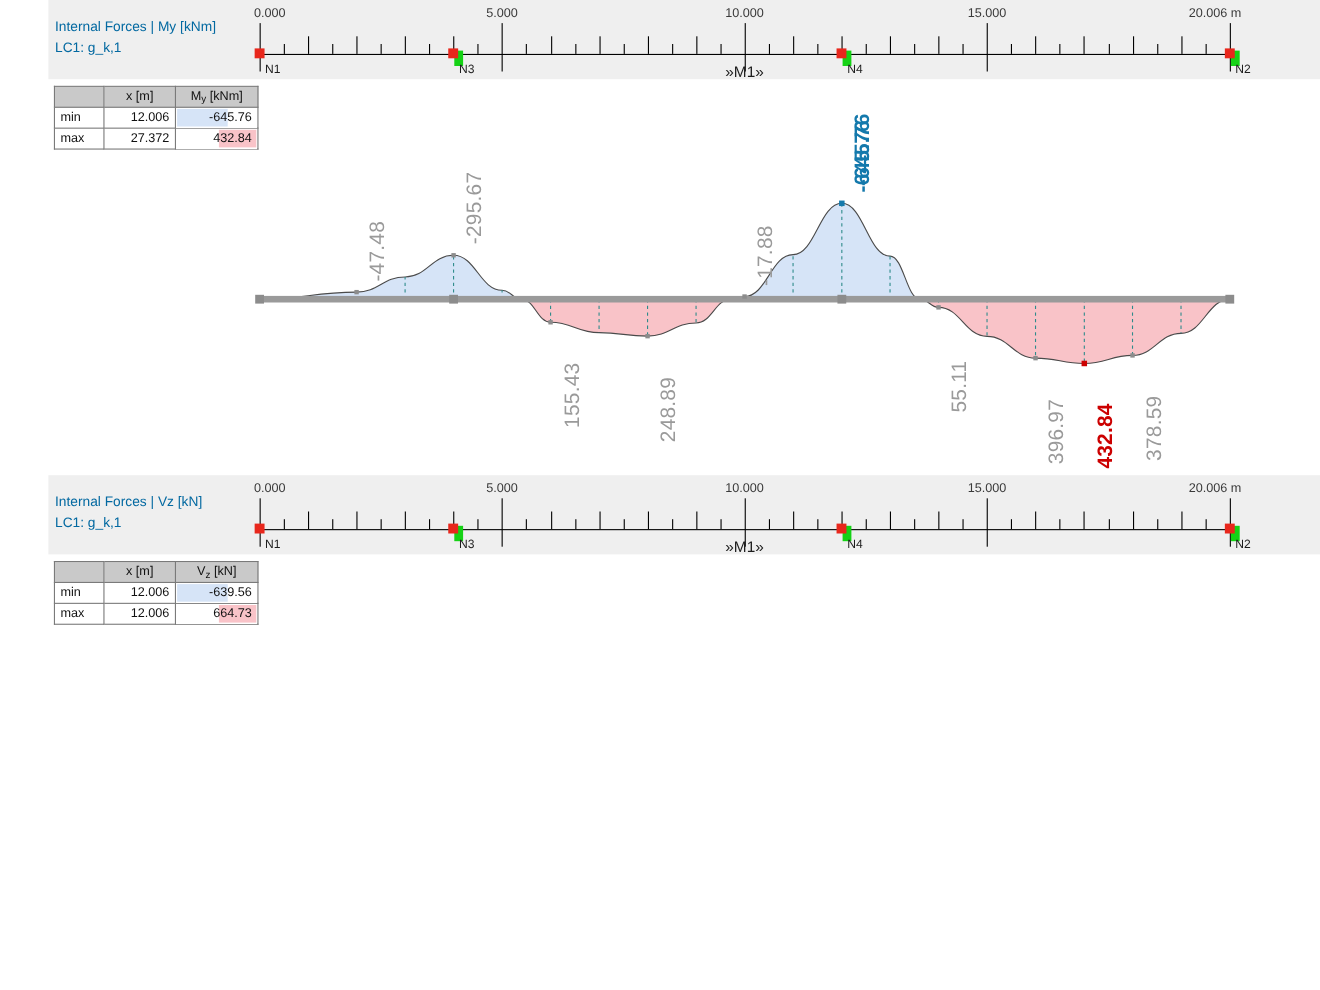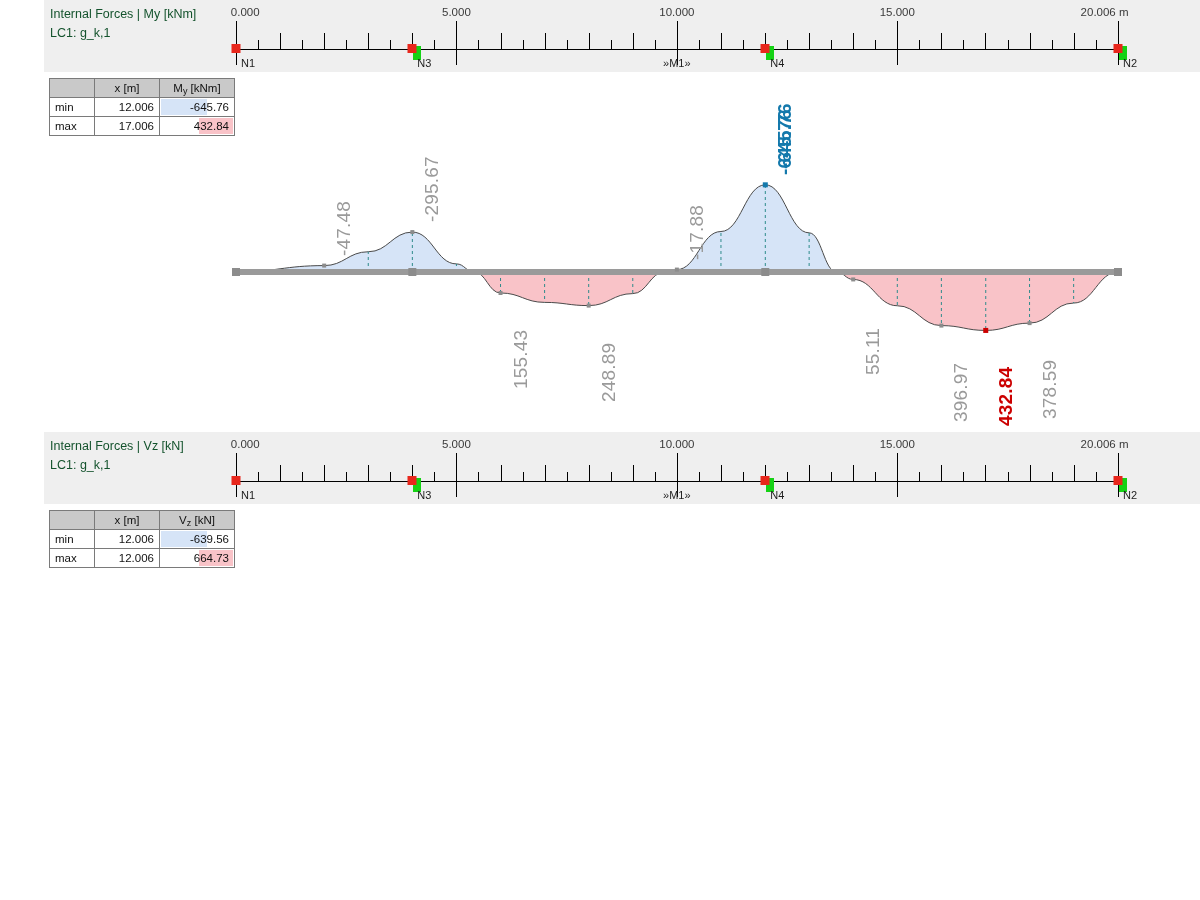--- a/index.html
+++ b/index.html
@@ -10,22 +10,22 @@
   }
   .page{position:relative;width:1200px;height:900px;overflow:hidden;}
 
   
   .panel{position:absolute;left:0;width:1200px;}
   .hdr-strip{
     position:absolute;left:44px;top:0;width:1156px;height:72px;
     background:#efefef;
   }
   .hdr-title{
-    position:absolute;left:50px;top:5px;width:220px;
-    font-size:12.5px;color:#14532d;line-height:19px;white-space:nowrap;
+    position:absolute;left:50px;top:15px;width:220px;
+    font-size:12.5px;color:#0369a1;line-height:19px;white-space:nowrap;
   }
   .hdr-title .l2{display:block;}
   sub{font-size:9px;vertical-align:baseline;position:relative;top:2px;}
 
   
   .ruler{position:absolute;left:0;top:0;width:1200px;height:72px;}
   .ruler-axis{
     position:absolute;left:236px;top:49px;width:882px;height:1px;background:#000;
   }
   .rtick{position:absolute;width:1px;background:#000;}
@@ -37,21 +37,21 @@
     transform:translateX(-50%);white-space:nowrap;
   }
   .nodemark{position:absolute;top:44px;width:9px;height:9px;background:#e8271c;
             transform:translateX(-50%);}
   .supgreen{position:absolute;top:46px;width:8px;height:14px;background:#15d215;}
   .nlabel{
     position:absolute;top:57px;font-size:11px;color:#1d1d1d;
     transform:translateX(-50%);white-space:nowrap;
   }
   .mlabel{
-    position:absolute;top:57px;font-size:11px;color:#1d1d1d;
+    position:absolute;top:57px;font-size:14px;color:#1d1d1d;
     transform:translateX(-50%);white-space:nowrap;
   }
 
   
   .mmtable{position:absolute;border-collapse:collapse;font-size:11.5px;color:#111;}
   .mmtable td,.mmtable th{
     border:1px solid #7a7a7a;height:18px;padding:0 5px;font-weight:normal;
   }
   .mmtable th{background:#c9c9c9;text-align:center;}
   .mmtable th.blank{width:34px;}
@@ -168,21 +168,21 @@
       <tr>
         <td class="rowlab">min</td>
         <td class="num">12.006</td>
         <td class="num hl-blue">
           <span class="bg"></span>
           <span class="tx">-645.76</span>
         </td>
       </tr>
       <tr>
         <td class="rowlab">max</td>
-        <td class="num">17.006</td>
+        <td class="num">27.372</td>
         <td class="num hl-red">
           <span class="bg"></span>
           <span class="tx">432.84</span>
         </td>
       </tr>
     </tbody>
       </table>
 
     <div class="diagram" id="diag-my" style="top:0;">
         <svg width="1200" height="420">

